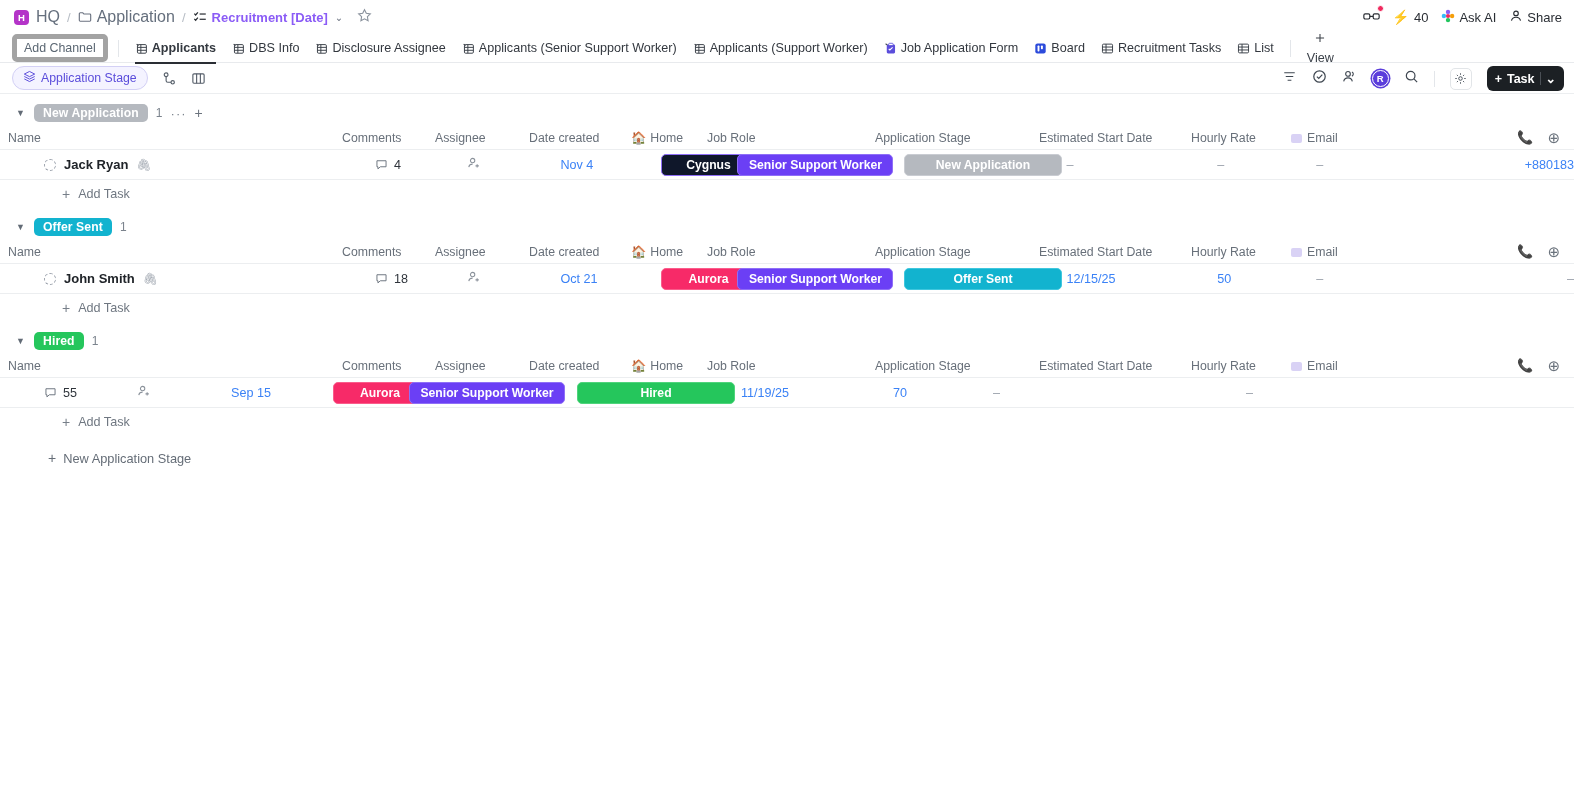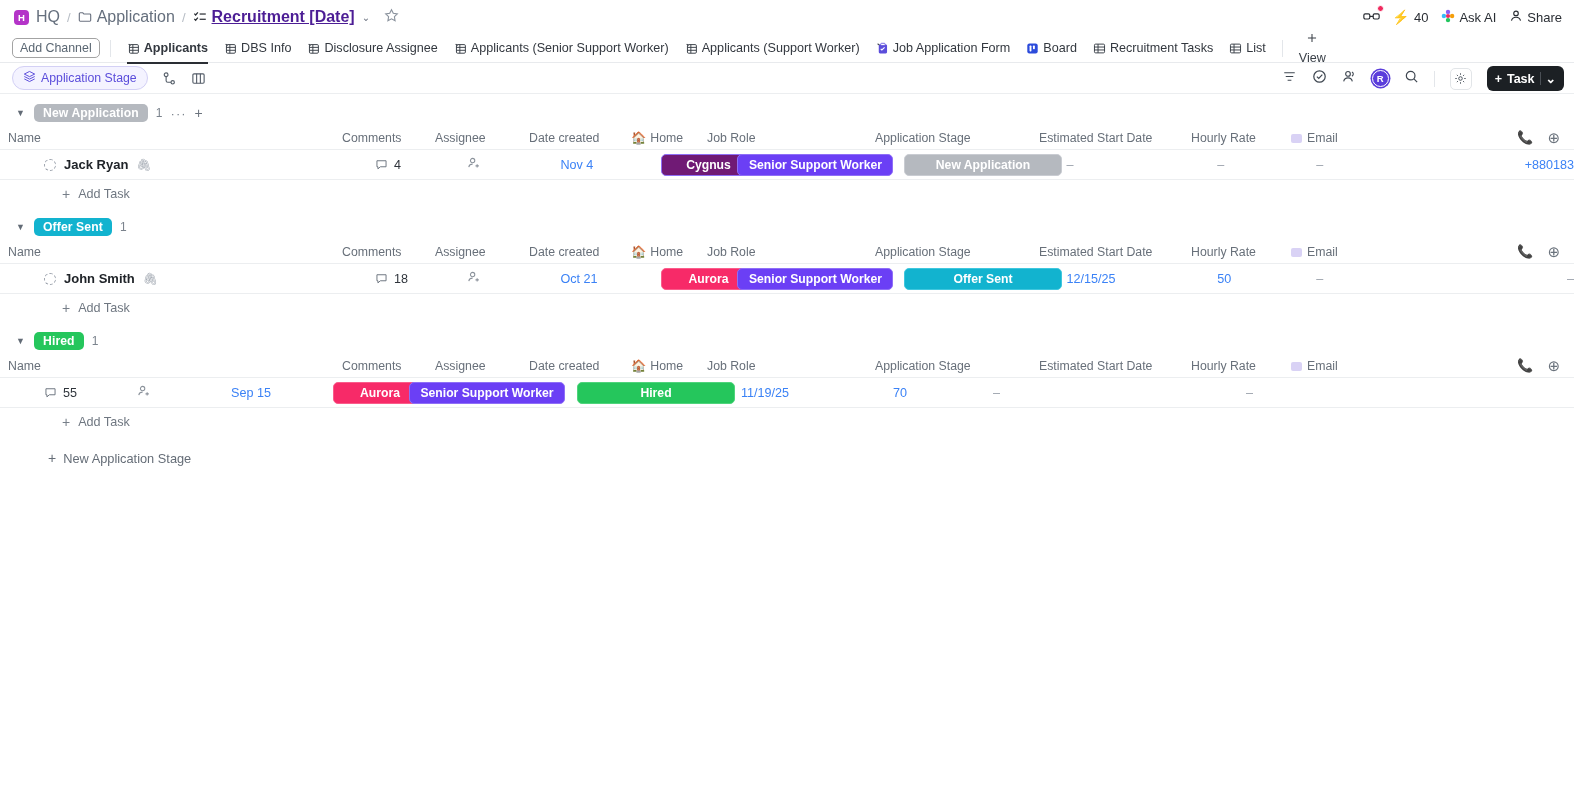--- a/index.html
+++ b/index.html
@@ -23,21 +23,21 @@
   .crumbs { display: flex; align-items: center; gap: 5px; font-size: 13.5px; }
   .crumb-logo {
     width: 15px; height: 15px; border-radius: 4px;
     background: #b434c8;
     color: #fff; font-size: 9.5px; font-weight: bold;
     display: flex; align-items: center; justify-content: center;
     margin-right: 2px;
   }
   .crumb-txt { color: #656f7d; font-size: 16px; }
   .crumb-sep { color: #b6bcc4; font-size: 13px; margin: 0 2px; }
-  .crumb-current { color: #4c1d95; font-weight: bold; font-size: 16px; text-decoration: underline; }
+  .crumb-current { color: #8b5cf6; font-weight: bold; font-size: 13px; }
   .crumb-icon { color: #6b7280; display: inline-flex; align-items: center; }
   .chev { color: #6b7280; font-size: 10px; margin-left: 2px; }
   .star { color: #8a929d; font-size: 14px; margin-left: 9px; }
 
   .topright {
     position: absolute; right: 12px; top: 0; height: 34px;
     display: flex; align-items: center; gap: 13px;
   }
   .tr-item { display: flex; align-items: center; gap: 4px; font-size: 13px; color: #2a2e34; }
   .glasses { position: relative; display: inline-block; }
@@ -53,21 +53,21 @@
   .tabsrow {
     height: 29px;
     display: flex; align-items: center;
     padding-left: 12px;
     border-bottom: 1px solid #e8eaed;
     gap: 0px;
     font-size: 12.6px;
     position: relative;
   }
   .add-channel {
-    border: 1px solid #a3a3a3; border-radius: 5px;
+    border: 5px solid #a3a3a3; border-radius: 5px;
     padding: 2px 7px; font-size: 12.4px; color: #5a6672;
     background: #fff; margin-right: 10px;
   }
   .tabdiv { width: 1px; height: 17px; background: #e3e6ea; margin-right: 8px; }
   .tab {
     display: flex; align-items: center; gap: 4px;
     padding: 3px 8px; color: #33383f; white-space: nowrap;
     position: relative;
   }
   .tab.active { font-weight: bold; }
@@ -494,21 +494,21 @@
         <span class="asg-ico">
           <svg width="14" height="14" viewBox="0 0 16 16" fill="none" stroke="#8b929b" stroke-width="1.2">
             <circle cx="6.4" cy="5.2" r="2.5"></circle>
               <path d="M2 12.6c.5-2.1 2.2-3.3 4.4-3.3"></path>
             <path d="M11.6 9.4v3.8M9.7 11.3h3.8"></path>
           </svg>
         </span>
       </span>
       <span class="c-date cellv">Nov 4</span>
       <span class="c-home">
-        <span class="pill" style="background:#701a75;border-color:#8f6ff7">Cygnus</span>
+        <span class="pill" style="background:#0f172a;border-color:#8f6ff7">Cygnus</span>
       </span>
       <span class="c-role">
         <span class="pill wide" style="background:#6b3ff5;border-color:#8f6ff7">Senior Support Worker</span>
       </span>
       <span class="c-stage">
         <span class="pill stagepill" style="background:#b5b9bf;border-color:#c9ccd2">New Application</span>
       </span>
       <span class="c-esd dash">–</span>
       <span class="c-rate dash">–</span>
       <span class="c-email dash">–</span>

